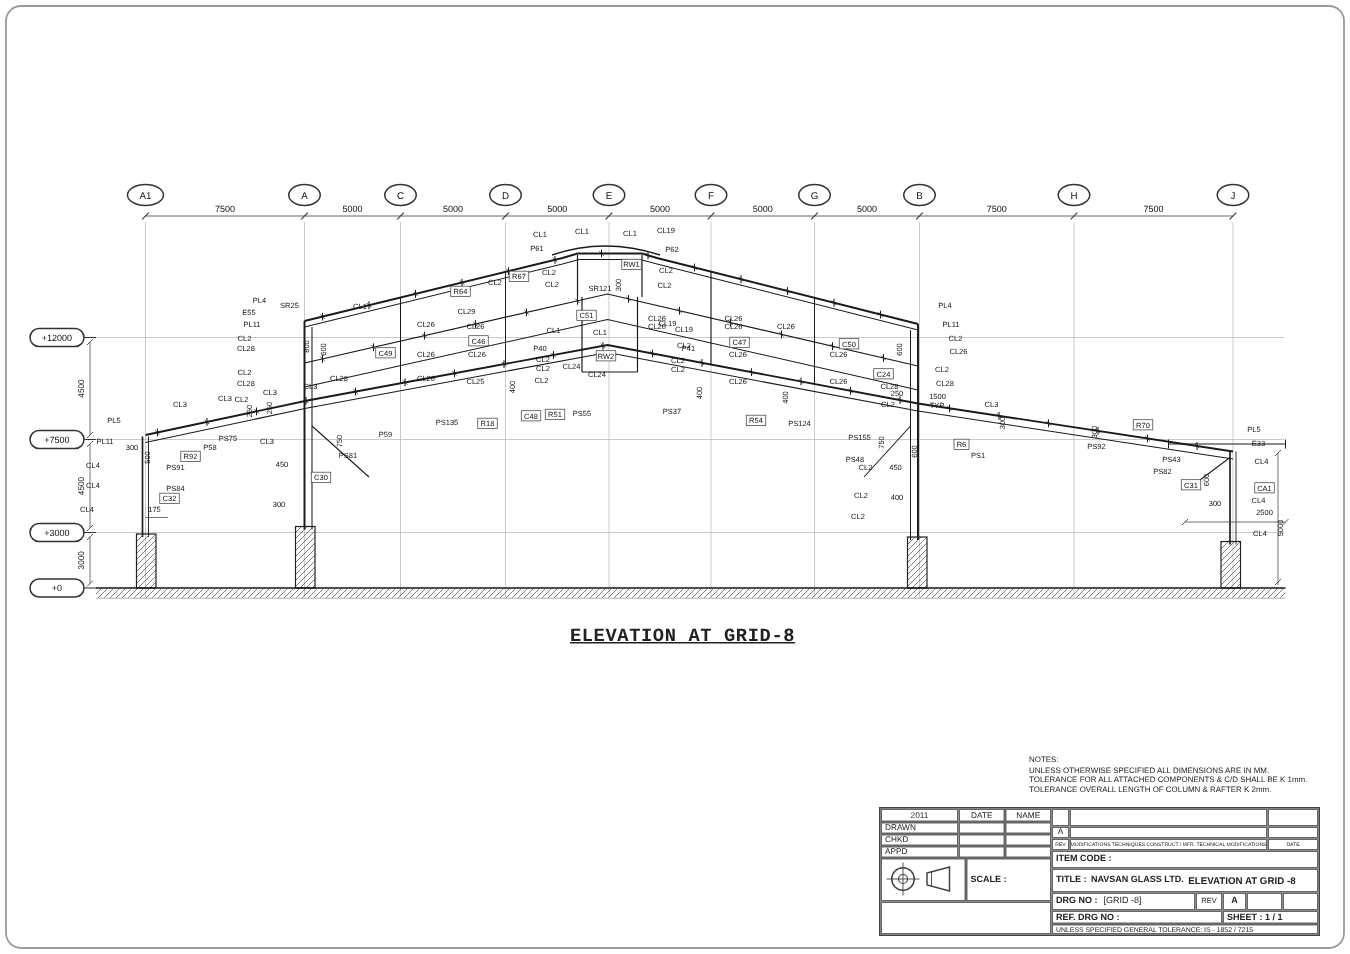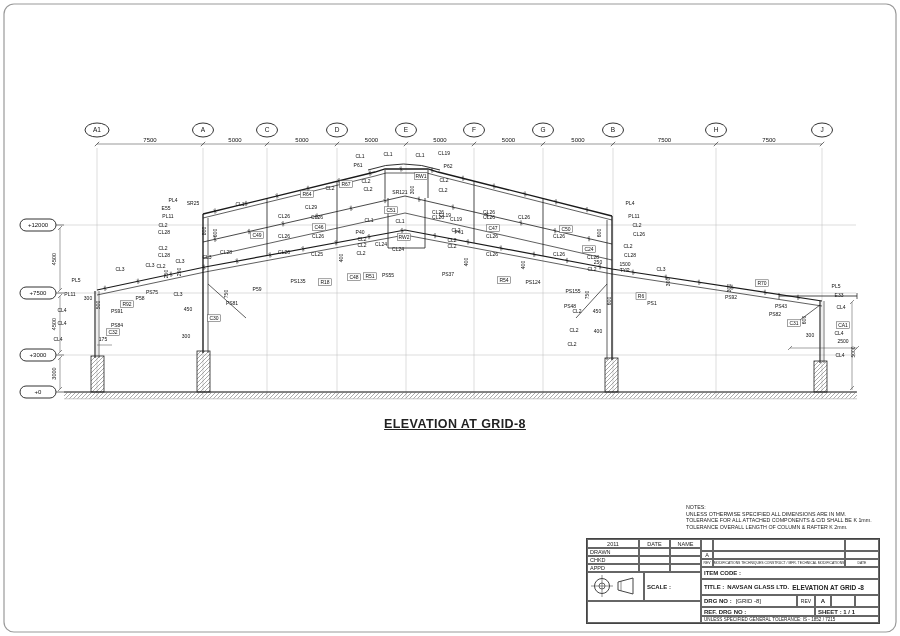--- a/index.html
+++ b/index.html
@@ -1,19 +1,19 @@
 <!DOCTYPE html>
 <html><head>
 <meta charset="utf-8">
 <style>
   html,body{margin:0;padding:0;background:#fff;}
   body{width:900px;height:636px;position:relative;font-family:"Liberation Sans",sans-serif;color:#1a1a1a;overflow:hidden;}
   .sheet{position:absolute;inset:0;background:#fff;}
   svg{position:absolute;left:0;top:0;}
-  .main-title{position:absolute;left:320px;top:417px;width:270px;text-align:center;font-size:12.5px;font-weight:bold;letter-spacing:.4px;text-decoration:underline;color:#222;}
+  .main-title{position:absolute;left:320px;top:417px;width:270px;text-align:center;font-size:12.5px;font-weight:bold;letter-spacing:.4px;text-decoration:underline;color:#222;font-family:Liberation Mono, monospace;}
   .notes{position:absolute;left:686px;top:504px;width:195px;font-size:5.3px;line-height:1.25;color:#222;}
   .tb{position:absolute;left:586px;top:538px;width:292px;height:84px;border:1px solid #444;background:#fff;font-size:5.5px;color:#222;}
   .tb .cell{position:absolute;border:0.5px solid #666;box-sizing:border-box;display:flex;align-items:center;padding:0 2px;overflow:hidden;white-space:nowrap;}
   .tb .c{justify-content:center;padding:0;}
   .tiny{font-size:3.4px;}
   .bld{font-weight:bold;}
 </style>
 </head>
 <body>
 

